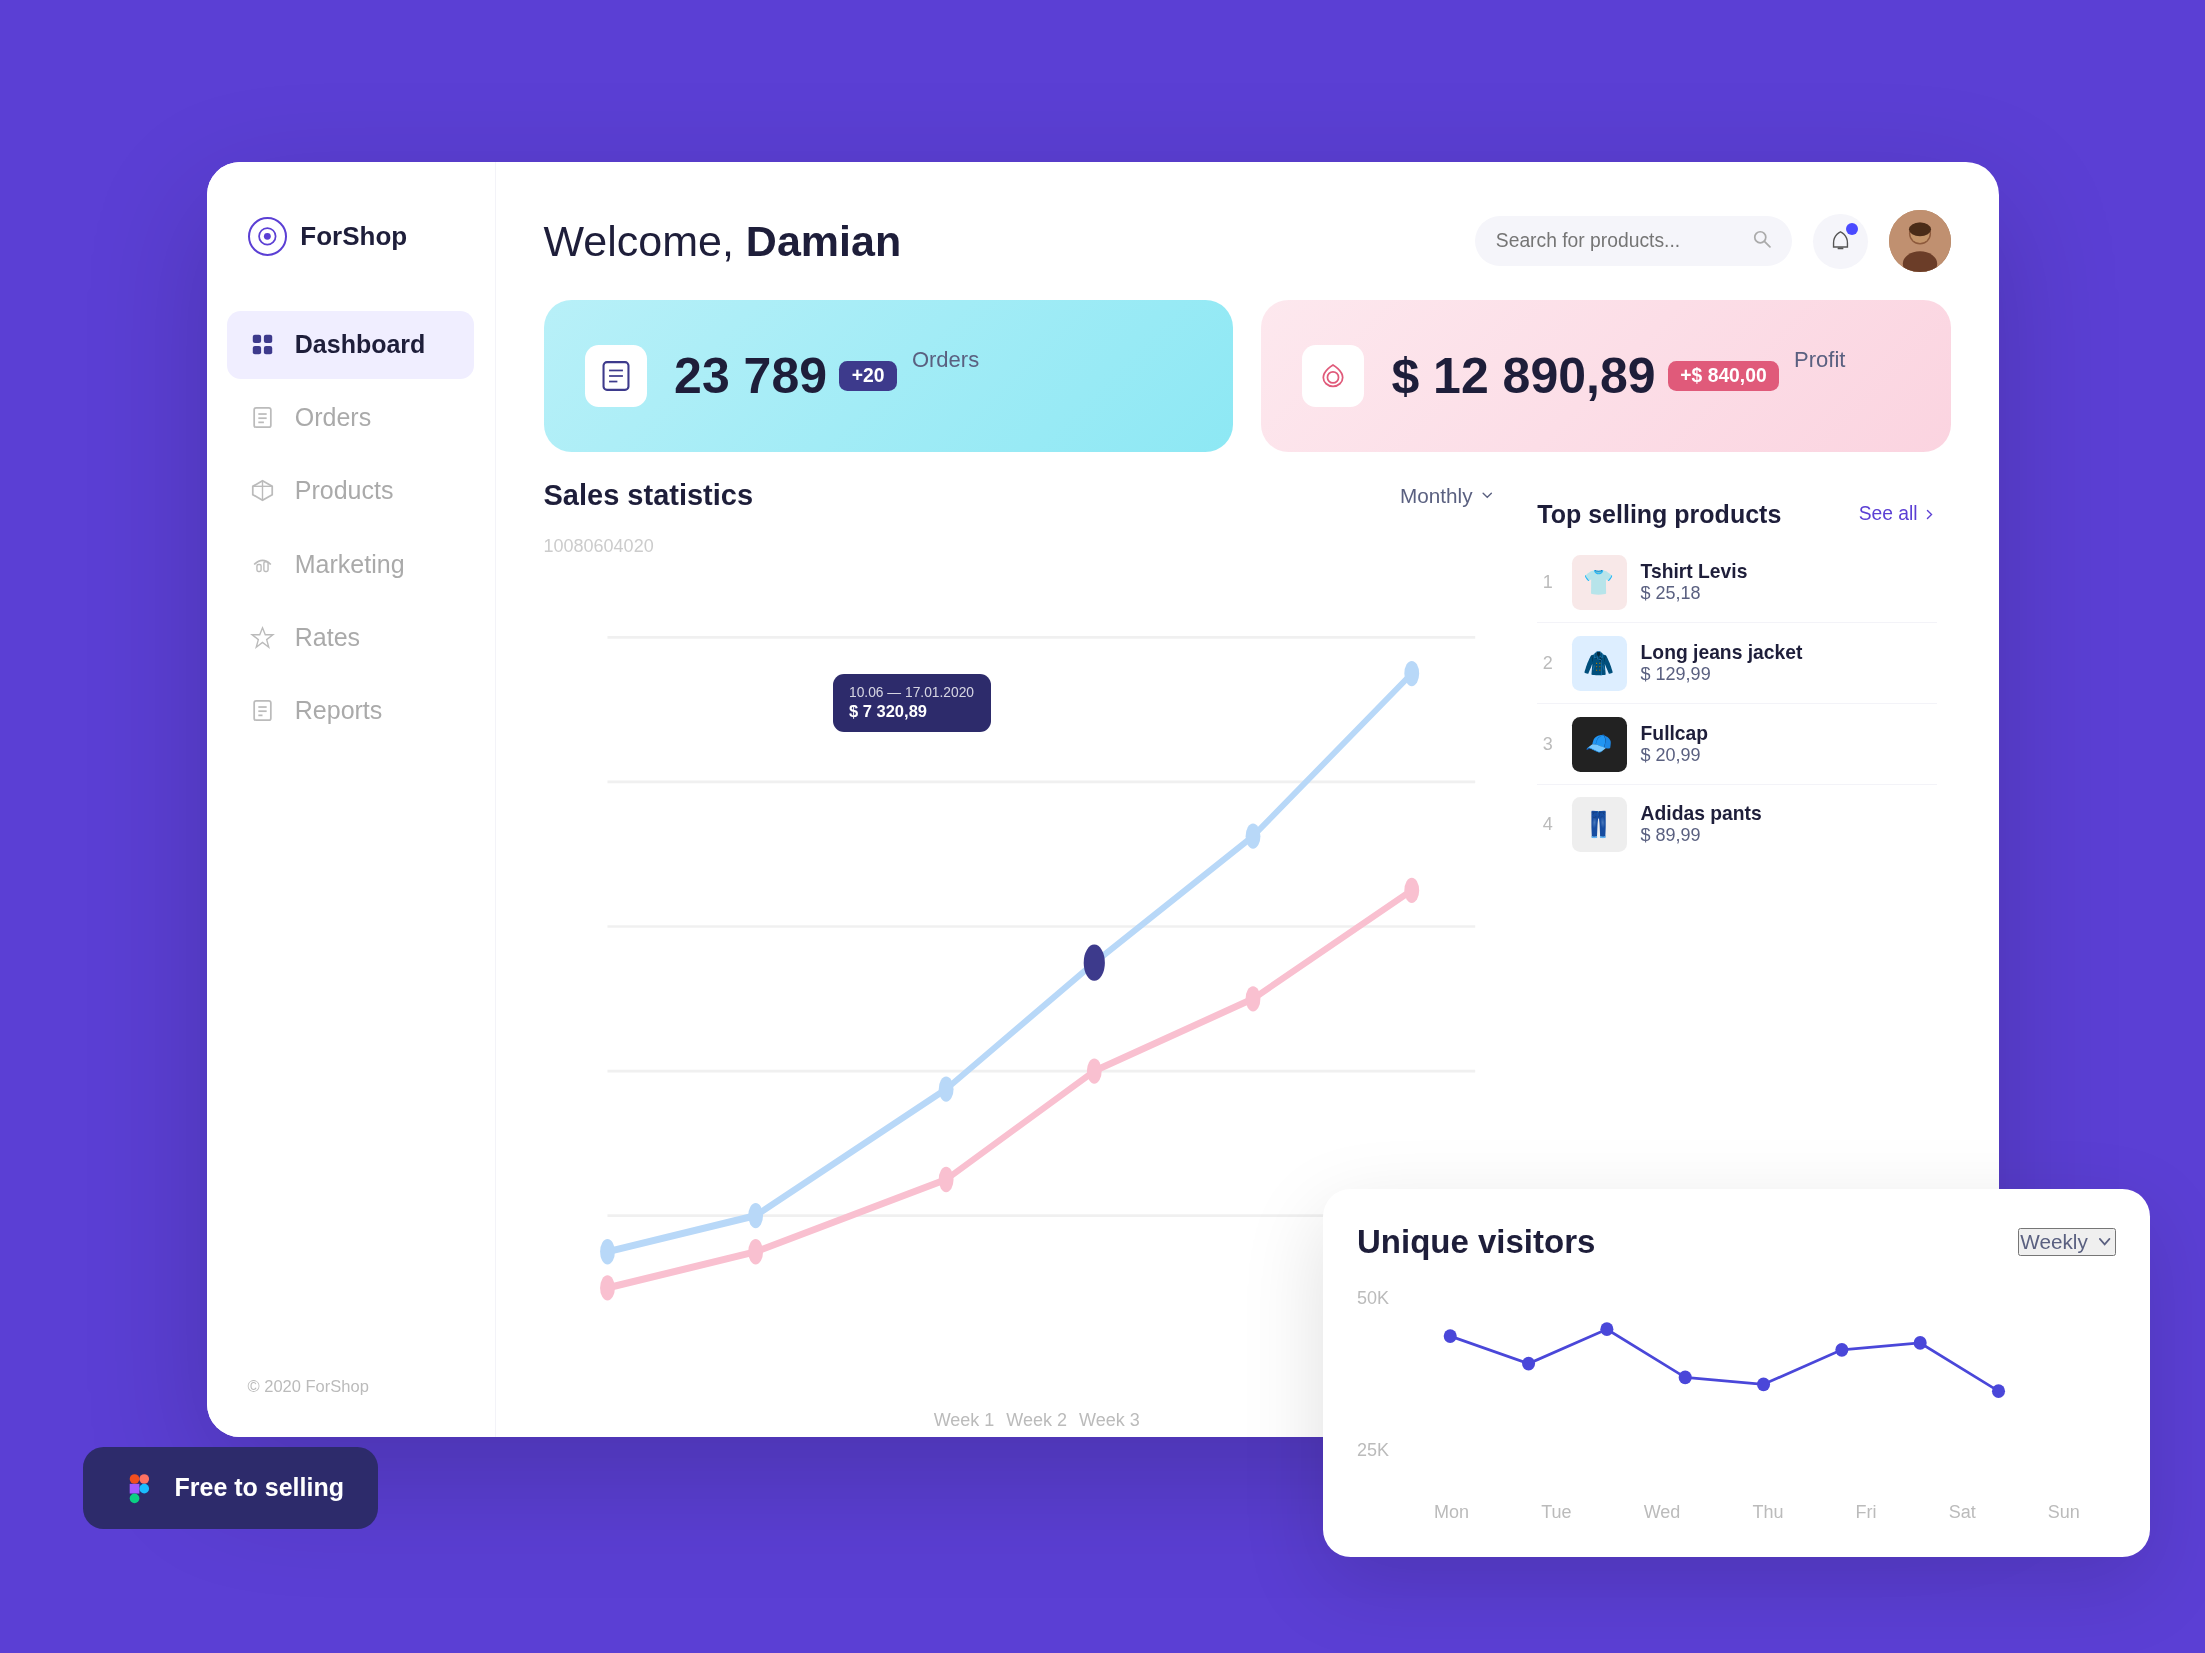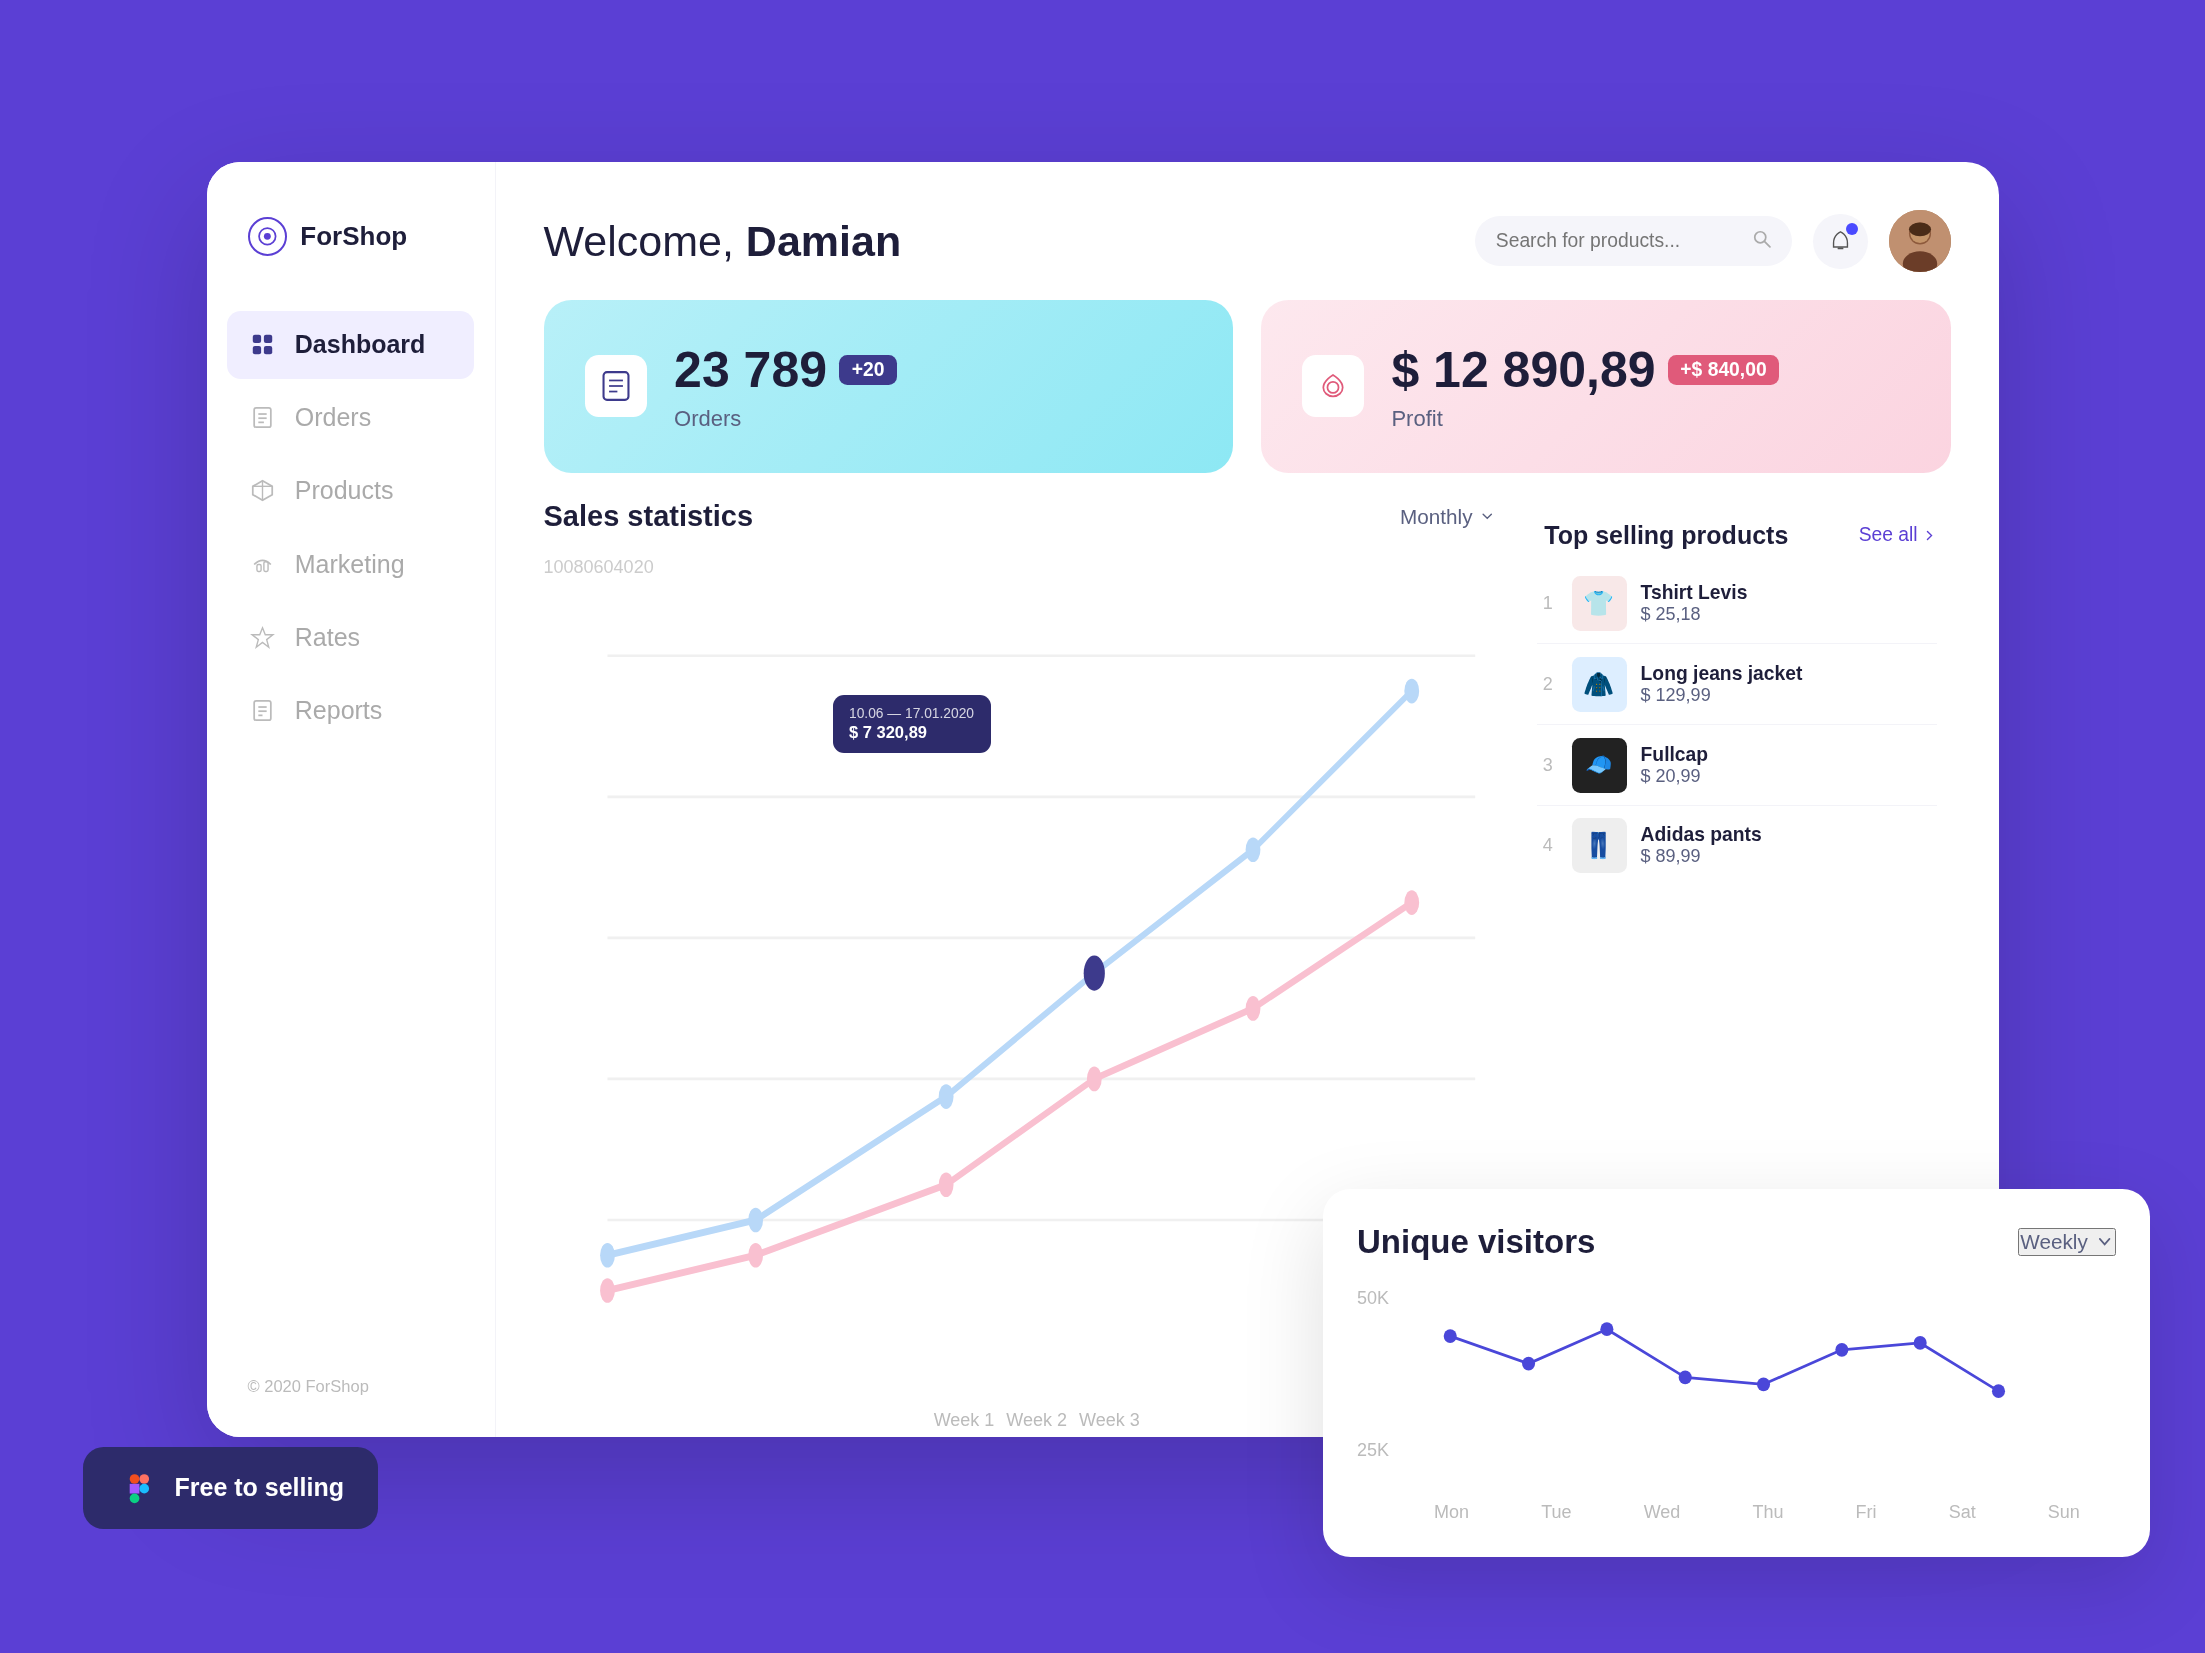--- a/index.html
+++ b/index.html
@@ -188,21 +188,21 @@
     .stat-icon-box {
       width: 62px;
       height: 62px;
       background: #fff;
       border-radius: 13.8px;
       display: flex;
       align-items: center;
       justify-content: center;
       flex-shrink: 0;
     }
-    .stat-info { display: flex; flex-direction: column; gap: 7px; }
+    .stat-info { display: flex; flex-direction: row; gap: 15px; }
     .stat-value {
       font-size: 50px;
       font-weight: 800;
       color: #1e1e3a;
       display: flex;
       align-items: center;
       gap: 12.4px;
     }
     .stat-badge {
       background: #3d3a8c;
@@ -294,21 +294,20 @@
     .top-selling {
       background: #fff;
       border-radius: 20.7px;
       padding: 20.7px 13.8px;
     }
     .top-selling-header {
       display: flex;
       align-items: center;
       justify-content: space-between;
       margin-bottom: 13.8px;
-      margin-left: 7px;
     }
     .top-selling-title {
       font-size: 25px;
       font-weight: 700;
       color: #1e1e3a;
     }
     .see-all {
       font-size: 19.3px;
       color: #5b3fd4;
       display: flex;

